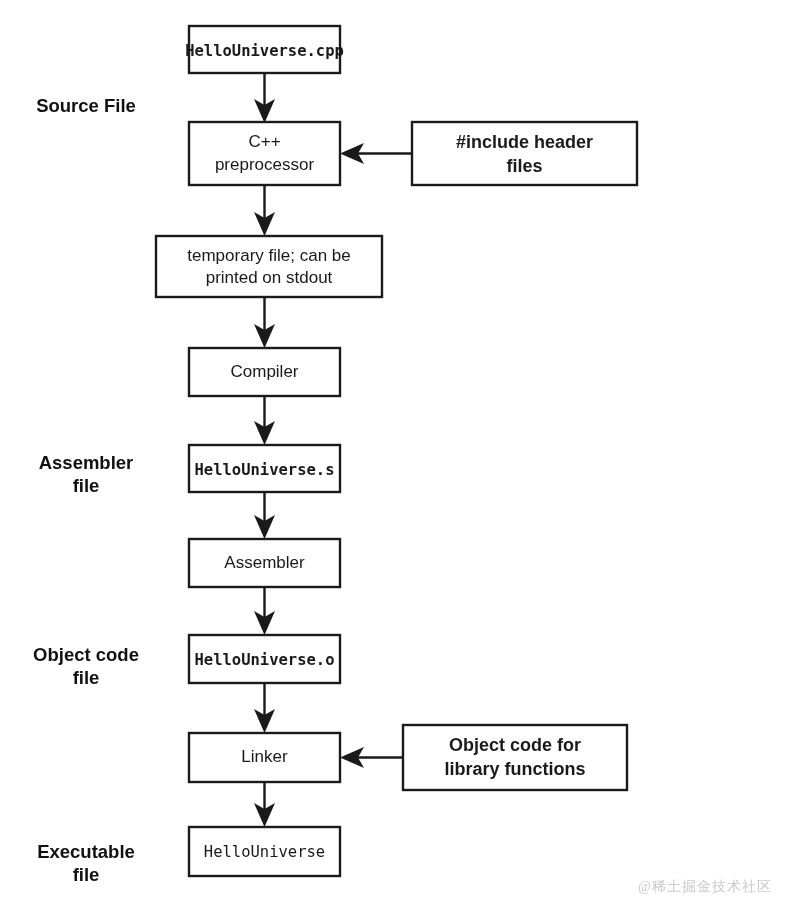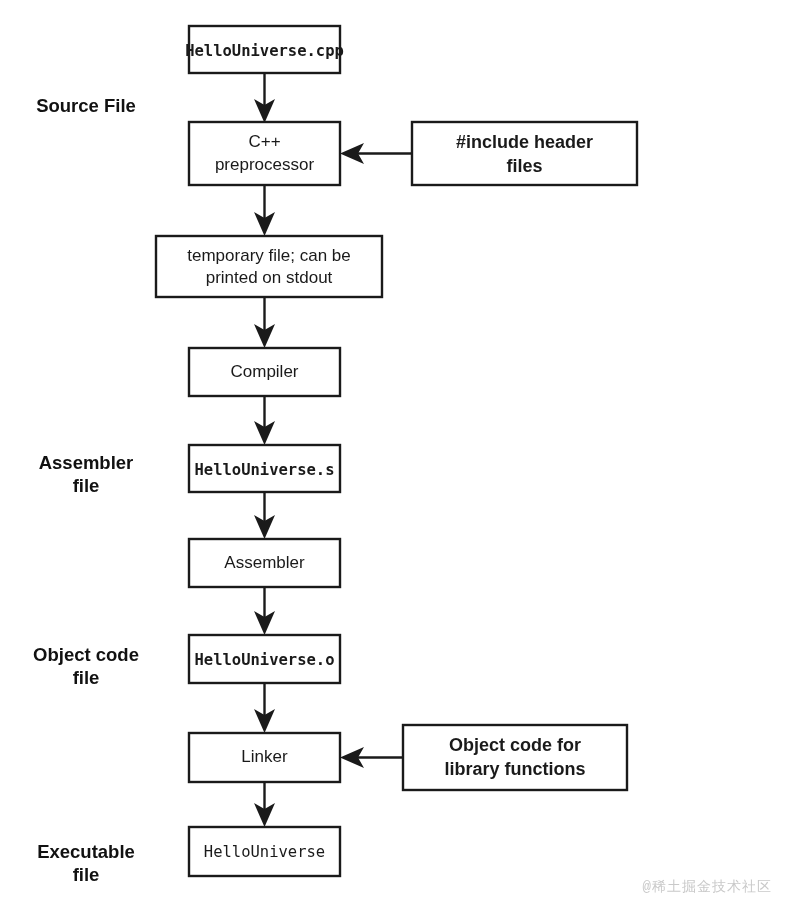--- a/index.html
+++ b/index.html
@@ -62,21 +62,21 @@
     font-family: "Liberation Sans", sans-serif;
     font-size: 18.5px;
     font-weight: bold;
     fill: #111111;
     text-anchor: middle;
   }
   .watermark-text {
     position: absolute;
     right: 14px;
     bottom: 22px;
-    font-family: Liberation Mono, monospace;
+    font-family: Liberation Serif, serif;
     font-size: 14px;
     color: #c9c9c9;
     letter-spacing: 1px;
     user-select: none;
   }
 </style>
 </head>
 <body>
 
 <svg id="diagram-canvas" viewBox="0 0 786 918" xmlns="http://www.w3.org/2000/svg">

